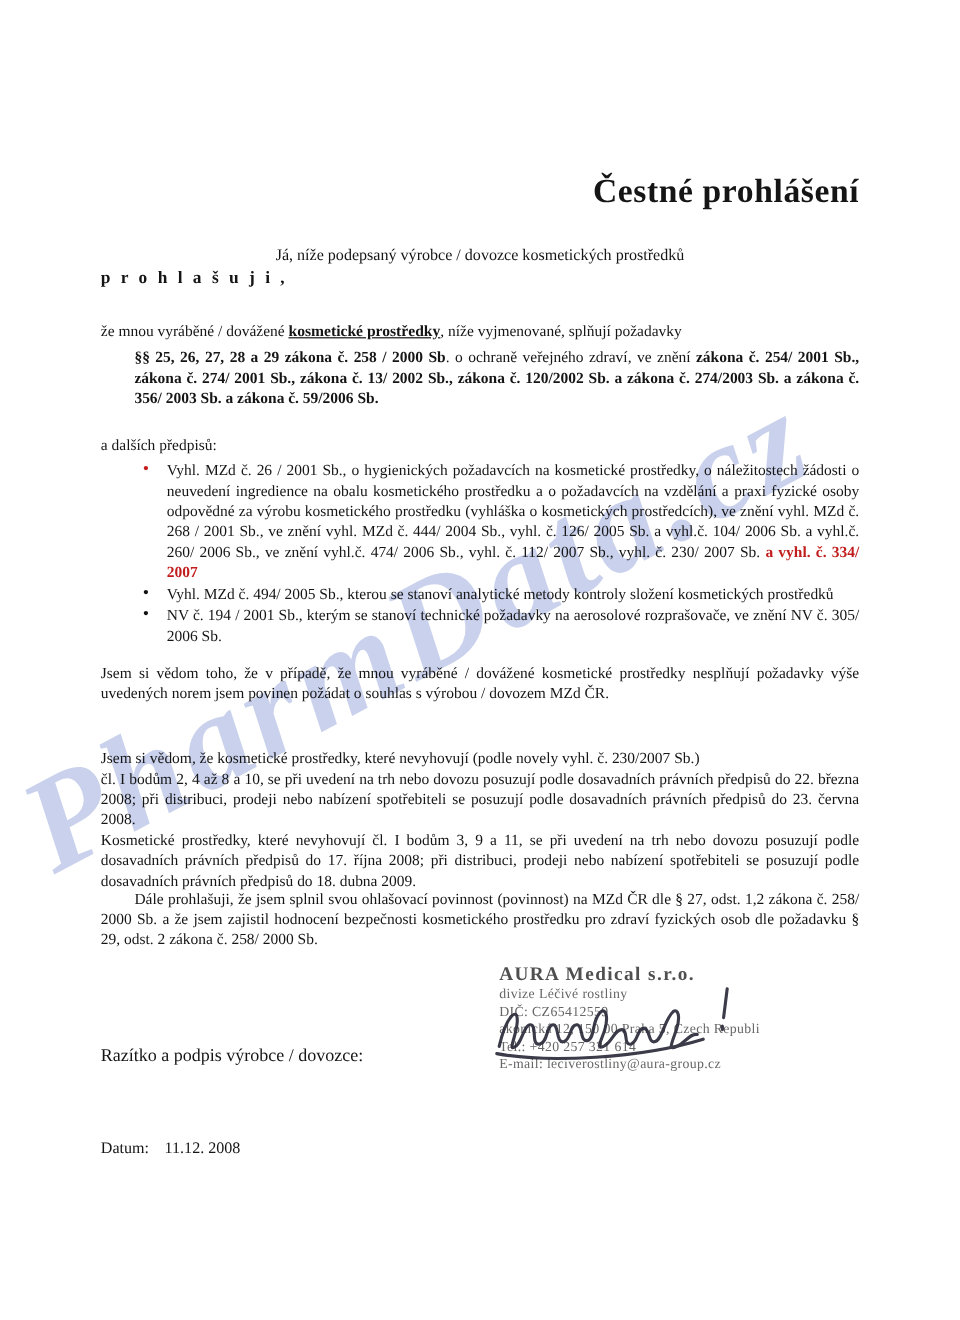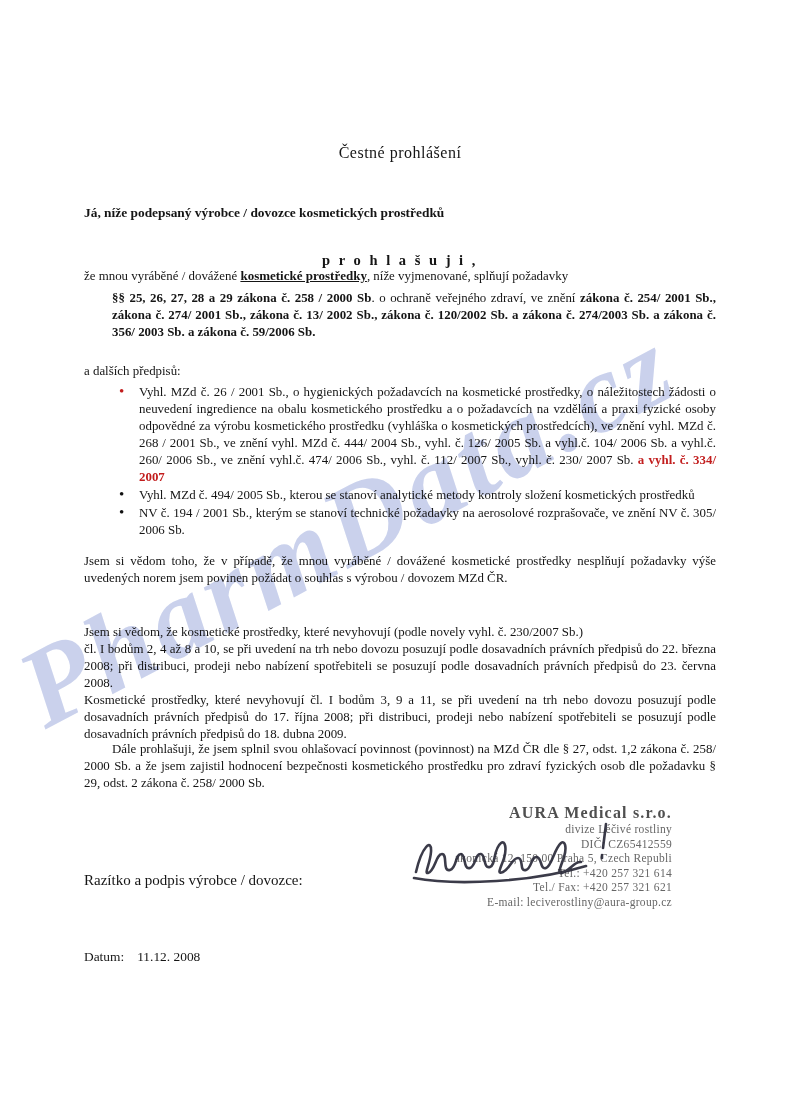--- a/index.html
+++ b/index.html
@@ -10,23 +10,23 @@
   
   .watermark{
     position:absolute;left:28px;top:632px;z-index:1;
     font-size:112px;font-weight:bold;font-style:italic;letter-spacing:5px;
     color:#96a5da;opacity:.5;white-space:nowrap;
     transform:rotate(-28deg);transform-origin:0 50%;
     pointer-events:none;
   }
   .doc{position:absolute;left:84px;right:84px;top:0;bottom:0;z-index:2;}
   .blk{position:absolute;left:0;right:0;}
-  .title{top:144px;text-align:center;font-size:16px;font-weight:normal;letter-spacing:.5px;}
-  .intro{top:205px;font-size:13.4px;font-weight:bold;}
-  .declare{top:252px;text-align:center;font-size:14.5px;font-weight:bold;letter-spacing:2.5px;}
+  .title{top:144px;text-align:right;font-size:28px;font-weight:bold;letter-spacing:.5px;}
+  .intro{top:205px;text-align:center;font-size:13.4px;}
+  .declare{top:224px;text-align:left;font-size:14.5px;font-weight:bold;letter-spacing:2.5px;}
   .body-sz{font-size:12.9px;line-height:17px;}
   .products{top:268px;white-space:nowrap;font-size:12.9px;}
   .big{font-size:13px;font-weight:bold;text-decoration:underline;}
   .laws{margin-left:28px;margin-top:6px;white-space:normal;text-align:justify;font-weight:bold;}
   .laws .reg{font-weight:normal;}
   .regs{top:364px;}
   .regs-label{font-size:12.9px;}
   ul.reg-list{list-style:none;margin:5px 0 0;padding:0 0 0 33px;}
   ul.reg-list li{position:relative;padding-left:22px;text-align:justify;margin-top:1px;}
   ul.reg-list li::before{content:"•";position:absolute;left:2px;top:-1px;font-size:15px;color:#111;}
@@ -34,21 +34,21 @@
   .b{font-weight:normal;}
   .red{color:#c21d1d;font-weight:bold;}
   .aware{top:553px;text-align:justify;}
   .compliance{top:596px;text-align:justify;margin-top:28px;}
   .final{top:741px;text-align:justify;text-indent:28px;}
   .footer-label{top:872px;font-size:15px;}
   .footer-date{top:949px;font-size:13.4px;}
   .date-val{margin-left:13px;}
   
   .stamp{
-    position:absolute;left:416px;top:804px;width:256px;z-index:2;text-align:right;
+    position:absolute;left:416px;top:804px;width:256px;z-index:2;text-align:left;
     color:#5f5f5f;filter:blur(.2px);
   }
   .stamp .l1{font-size:16px;font-weight:bold;letter-spacing:1.2px;color:#4f4f4f;}
   .stamp .l{font-size:11.5px;line-height:14.6px;letter-spacing:.3px;color:#666;}
   .signature{position:absolute;left:410px;top:816px;z-index:3;}
 </style>
 </head>
 <body>
 
 <div class="page">
@@ -106,21 +106,20 @@
     </div>
 
   </div>
 
   <div class="stamp">
     <div class="l1">AURA Medical s.r.o.</div>
     <div class="l">divize Léčivé rostliny</div>
     <div class="l">DIČ: CZ65412559</div>
     <div class="l">akonická 12, 150 00  Praha 5, Czech Republi</div>
     <div class="l">Tel.: +420 257 321 614</div>
-    <div class="l">Tel./ Fax: +420 257 321 621</div>
     <div class="l">E-mail: leciverostliny@aura-group.cz</div>
   </div>
 
   <svg class="signature" width="215" height="80" viewBox="0 0 215 80">
     <g fill="none" stroke="#2b2b3a" stroke-width="2.6" stroke-linecap="round" opacity="0.92">
       <path d="M6 56 C12 30 22 22 21 36 C20 48 14 58 18 57 C25 55 26 38 32 38 C38 38 32 56 40 54 C47 52 45 38 51 38 C56 38 53 54 60 52 C66 50 65 37 71 38 C76 39 73 53 80 51 C86 49 83 33 91 27 C95 24 97 32 94 42 C91 52 86 59 93 56 C100 53 102 42 108 42 C114 42 109 56 116 54 C122 52 121 40 127 41 C132 42 130 54 136 52 C142 50 144 33 151 27 C155 24 157 31 154 41 C150 53 146 60 154 56 C161 53 165 45 171 46"></path>
       <path d="M4 62 C46 70 124 66 176 50"></path>
       <path d="M196 8 L193 32"></path>
       <path d="M192 39 L192 42"></path>
     </g>

